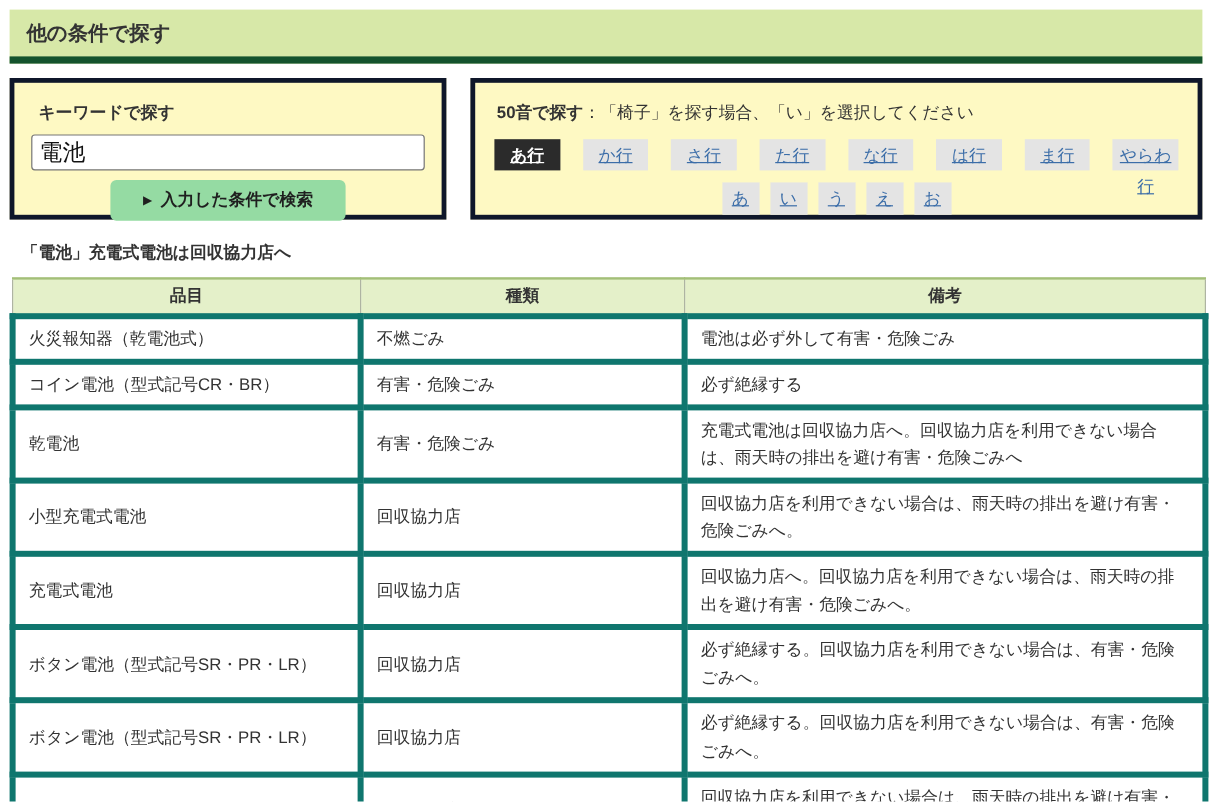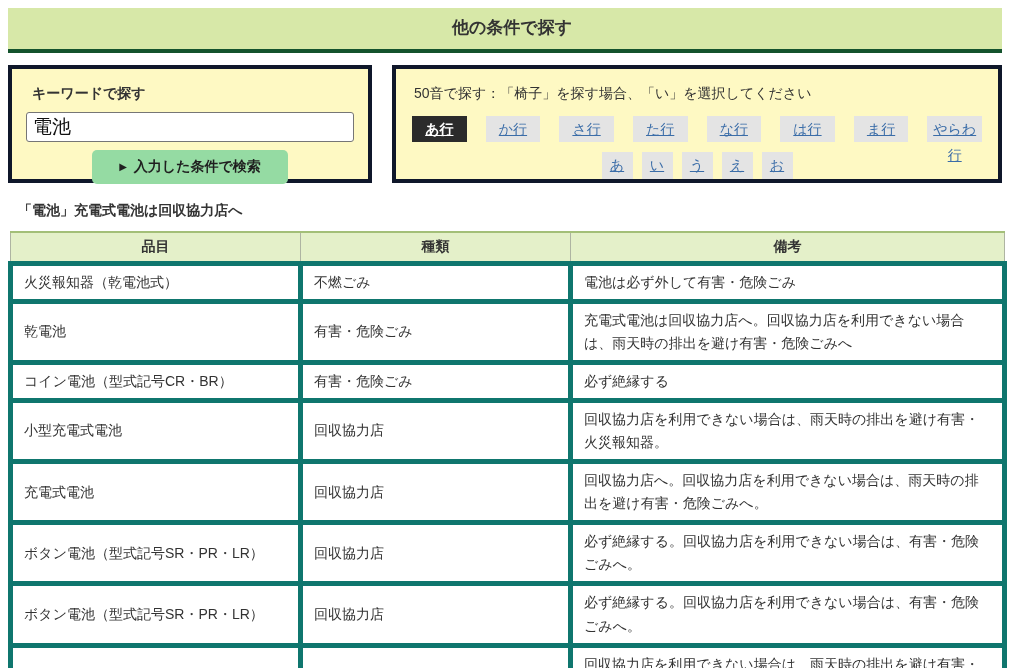--- a/index.html
+++ b/index.html
@@ -9,28 +9,27 @@
     color: #333;
     padding: 8px;
     width: 1010px;
     height: 668px;
     overflow: hidden;
   }
 
   
   .page-header {
     background: #d7e8a8;
-    border-bottom: 4px solid #14532d;
+    border-bottom: 6px solid #14532d;
     height: 45px;
     line-height: 39px;
     padding-left: 14px;
     font-size: 17px;
     font-weight: bold;
     color: #333;
-    text-align: center;
   }
 
   
   .panels {
     display: flex;
     gap: 20px;
     margin-top: 12px;
     align-items: stretch;
   }
   .panel {
@@ -79,21 +78,21 @@
     cursor: pointer;
   }
   .kw-button .arrow {
     font-size: 10px;
     margin-right: 7px;
     position: relative;
     top: -1px;
   }
 
   .kana-instruction { font-size: 14px; margin: 3px 0 0 2px; color: #333; }
-  .kana-instruction b { font-weight: normal; }
+  .kana-instruction b { font-weight: bold; }
 
   .kana-tabs {
     display: flex;
     gap: 19px;
     margin-top: 13px;
   }
   .kana-tab {
     flex: 1;
     height: 26px;
     line-height: 26px;
@@ -214,33 +213,33 @@
       <th class="col-note">備考</th>
     </tr>
   </thead>
   <tbody>
     <tr>
       <td>火災報知器（乾電池式）</td>
       <td>不燃ごみ</td>
       <td>電池は必ず外して有害・危険ごみ</td>
     </tr>
     <tr>
+      <td>コイン電池（型式記号CR・BR）</td>
+      <td>有害・危険ごみ</td>
+      <td>必ず絶縁する</td>
+    </tr>
+    <tr>
       <td>乾電池</td>
       <td>有害・危険ごみ</td>
       <td>充電式電池は回収協力店へ。回収協力店を利用できない場合は、雨天時の排出を避け有害・危険ごみへ</td>
     </tr>
     <tr>
-      <td>コイン電池（型式記号CR・BR）</td>
-      <td>有害・危険ごみ</td>
-      <td>必ず絶縁する</td>
-    </tr>
-    <tr>
       <td>小型充電式電池</td>
       <td>回収協力店</td>
-      <td>回収協力店を利用できない場合は、雨天時の排出を避け有害・火災報知器。</td>
+      <td>回収協力店を利用できない場合は、雨天時の排出を避け有害・危険ごみへ。</td>
     </tr>
     <tr>
       <td>充電式電池</td>
       <td>回収協力店</td>
       <td>回収協力店へ。回収協力店を利用できない場合は、雨天時の排出を避け有害・危険ごみへ。</td>
     </tr>
     <tr>
       <td>ボタン電池（型式記号SR・PR・LR）</td>
       <td>回収協力店</td>
       <td>必ず絶縁する。回収協力店を利用できない場合は、有害・危険ごみへ。</td>

